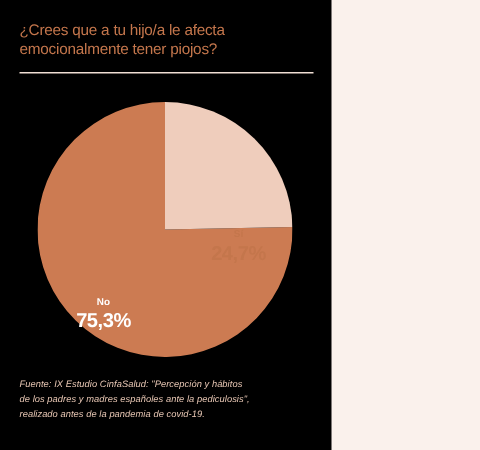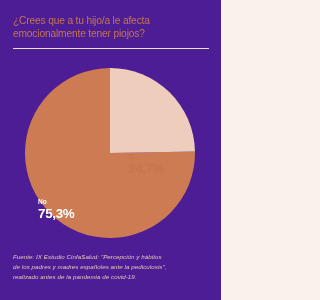--- a/index.html
+++ b/index.html
@@ -10,21 +10,21 @@
     width: 221px;
     height: 300px;
     background: #faf1ec;
     font-family: "Liberation Sans", sans-serif;
     overflow: hidden;
     position: relative;
   }
   .infographic {
     position: absolute;
     inset: 0;
-    background: #4c1d95;
+    background: #000000;
   }
 
   
   .title {
     position: absolute;
     left: 13px;
     top: 14px;
     width: 196px;
     font-size: 10.2px;
     line-height: 13.2px;
@@ -60,20 +60,21 @@
   }
   .pie-svg {
     display: block;
     width: 170px;
     height: 170px;
   }
 
   
   .slice-label {
     position: absolute;
+    text-align: center;
     line-height: 1.05;
   }
   .slice-label .name {
     display: block;
     font-size: 6.6px;
     font-weight: 700;
     letter-spacing: 0.1px;
     margin-bottom: 1.5px;
   }
   .slice-label .value {

